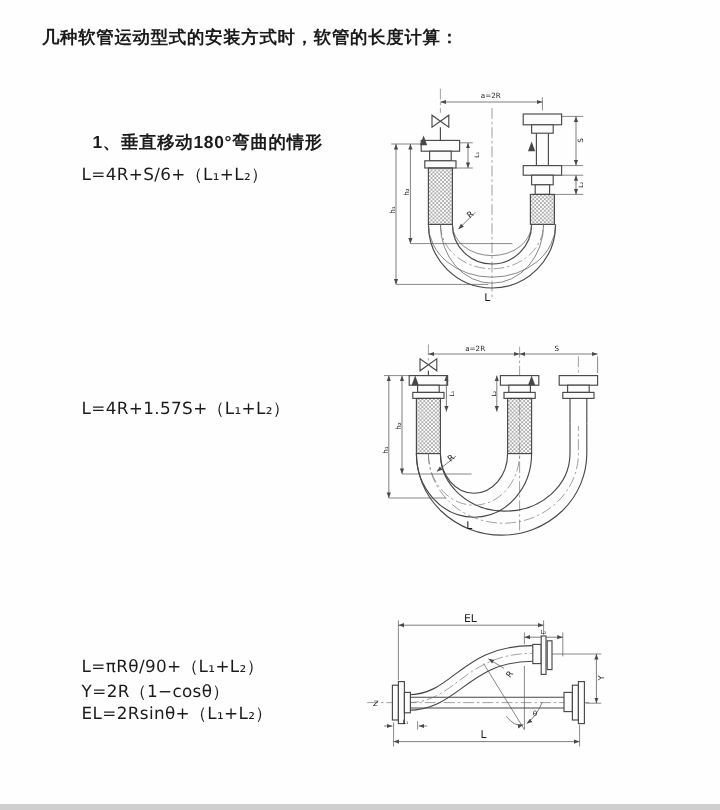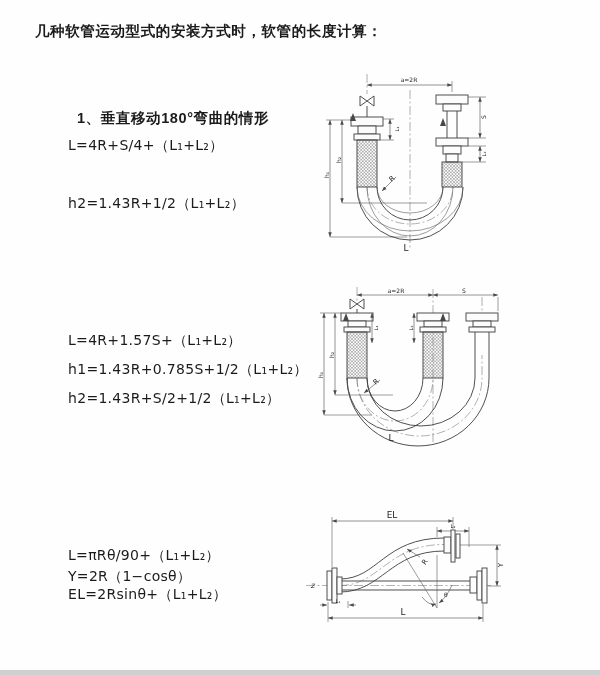--- a/index.html
+++ b/index.html
@@ -39,22 +39,21 @@
       </marker>
       <pattern id="braidp" width="3.2" height="3.2" patternUnits="userSpaceOnUse">
         <path d="M0,3.2 L3.2,0 M0,0 L3.2,3.2" stroke="#8a8a8a" stroke-width="0.55"></path>
       </pattern>
     </defs>
   </svg>
 
   <div class="title">几种软管运动型式的安装方式时，软管的长度计算：</div>
 
   <div class="sec-h" style="top:109px">1、垂直移动180°弯曲的情形</div>
-  <div class="formula" style="top:137px">L=4R+S/4+（L₁+L₂）</div>
-  <div class="formula" style="top:195px">h2=1.43R+1/2（L₁+L₂）</div>
+  <div class="formula" style="top:137px">L=4R+S/6+（L₁+L₂）</div>
 
   <svg class="diag" style="left:310px; top:70px" width="240" height="195" viewBox="0 0 240 195">
 
     <path class="cline" d="M100,20 V180"></path>
     <path class="cline" d="M57,4 V24"></path>
     <path class="thin" d="M142,22 V11"></path>
 
     <path class="dim" d="M57,15 H142"></path>
     <text class="t6" x="99" y="12" text-anchor="middle">a=2R</text>
 
@@ -112,22 +111,20 @@
       <path class="cline" d="M57,117 A43,37 0 0 0 143,117"></path>
     </g>
 
     <path class="dime" d="M86,107 L72,121"></path>
     <text class="t7" transform="rotate(-40 82 109)" x="82" y="111" text-anchor="middle">R</text>
 
     <text class="t9" x="96" y="181" text-anchor="middle">L</text>
   </svg>
 
   <div class="formula" style="top:332px">L=4R+1.57S+（L₁+L₂）</div>
-  <div class="formula" style="top:361px">h1=1.43R+0.785S+1/2（L₁+L₂）</div>
-  <div class="formula" style="top:390px">h2=1.43R+S/2+1/2（L₁+L₂）</div>
 
   <svg class="diag" style="left:312px; top:283px" width="285" height="172" viewBox="0 0 285 172">
 
     <path class="cline" d="M45,4 V18"></path>
     <path class="cline" d="M121,6 V160"></path>
     <path class="cline" d="M170,14 V30"></path>
 
     <path class="dim" d="M45,12 H121"></path>
     <path class="dim" d="M121,12 H186"></path>
     <path class="thin" d="M186,14 V28"></path>

